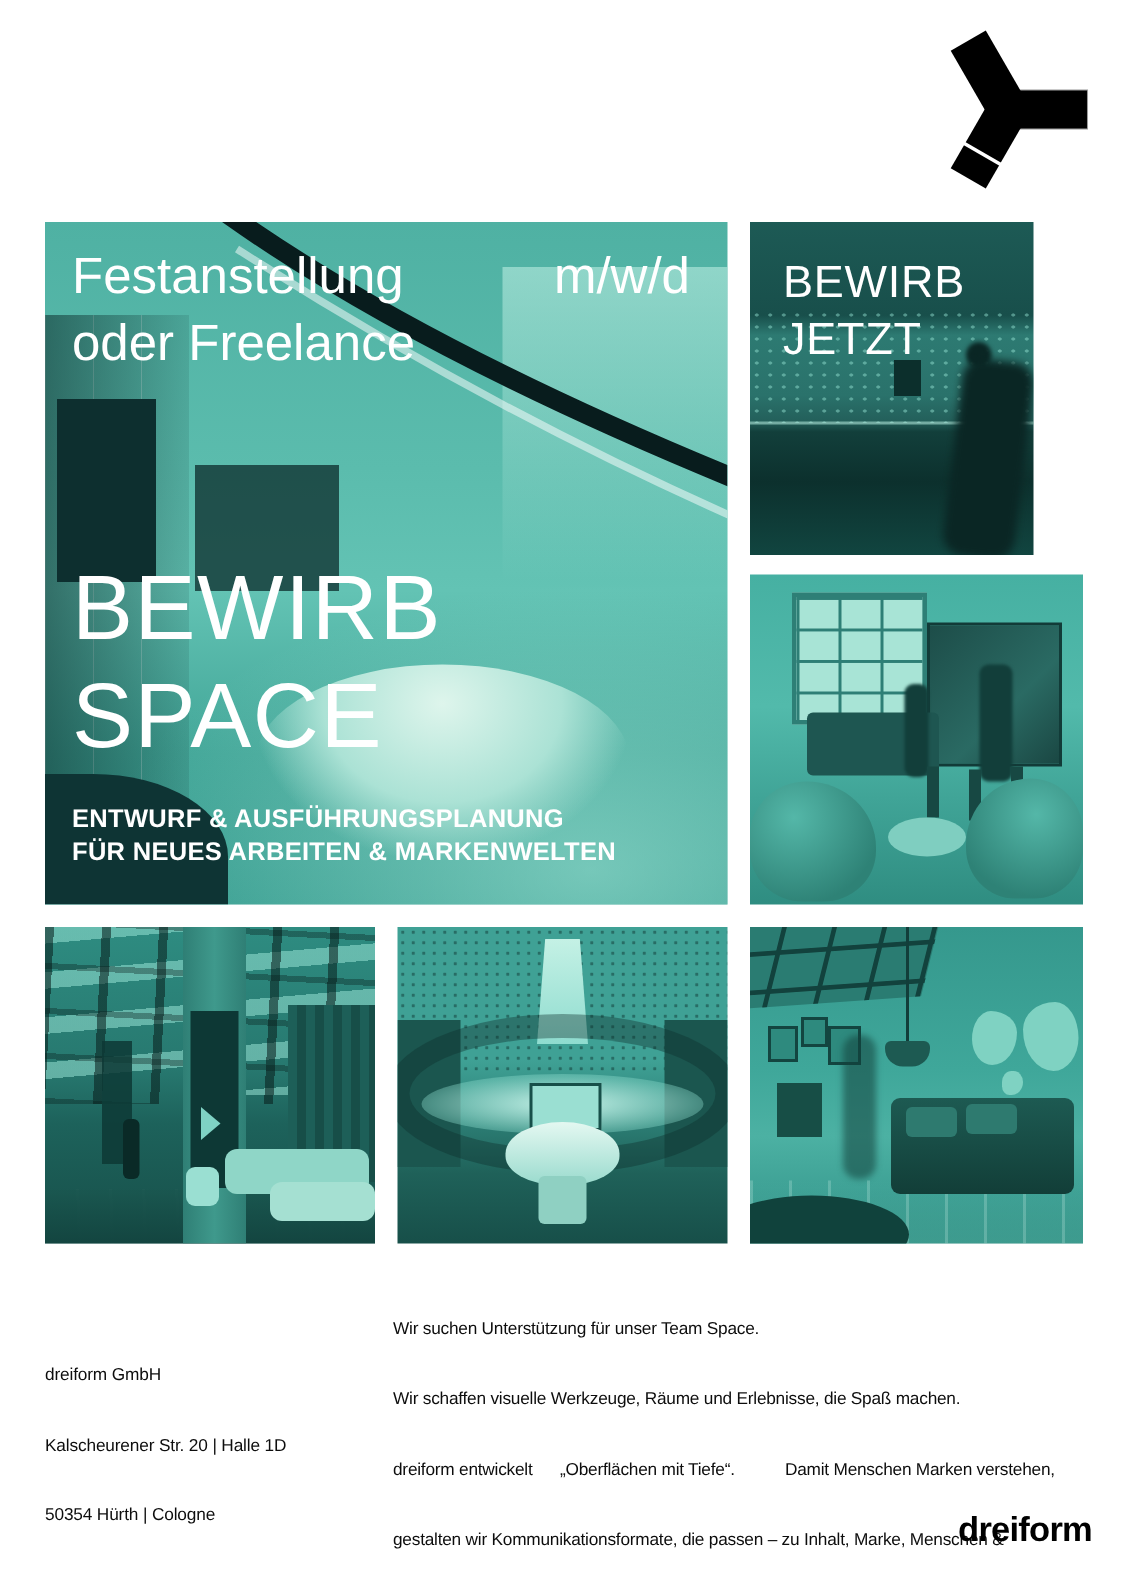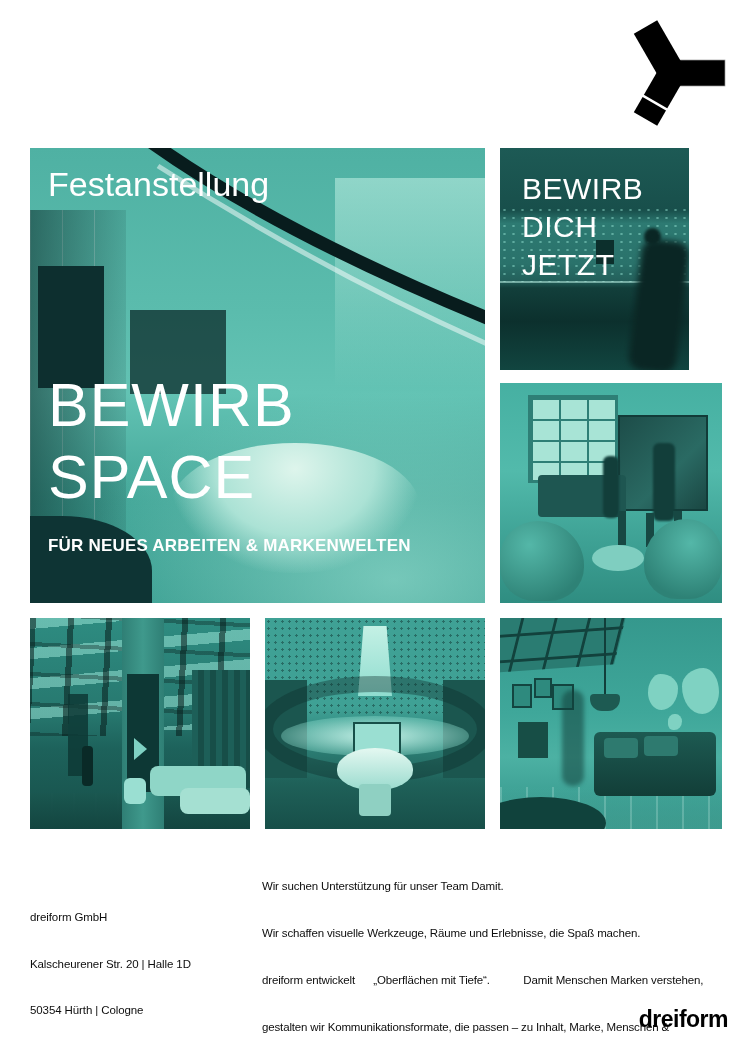--- a/index.html
+++ b/index.html
@@ -175,40 +175,42 @@
     <svg class="abs" width="455" height="455" style="left:0;top:0" aria-hidden="true">
       <path d="M118,-8 C 210,58 330,118 462,172" stroke="#081c1d" stroke-width="13" fill="none"></path>
       <path d="M128,18 C 225,80 335,142 462,198" stroke="rgba(255,255,255,0.5)" stroke-width="5" fill="none"></path>
     </svg>
     <div class="abs pm-desk"></div>
     <div class="abs pm-wedge"></div>
 
     <div class="hero-title">
       <div class="row1">
         <span>Festanstellung</span>
+        <span>m/w/d</span>
       </div>
+      <div>oder Freelance</div>
     </div>
     <div class="hero-heading">
       <div>BEWIRB</div>
       <div>SPACE</div>
     </div>
     <div class="hero-subtitle">
+      <div>ENTWURF &amp; AUSFÜHRUNGSPLANUNG</div>
       <div>FÜR NEUES ARBEITEN &amp; MARKENWELTEN</div>
     </div>
   </div>
 
   <div class="photo p-cta">
     <div class="abs pc-dots"></div>
     <div class="abs pc-rail"></div>
     <div class="abs pc-sign"></div>
     <div class="abs pc-head"></div>
     <div class="abs pc-person"></div>
     <div class="cta-text">
       <div>BEWIRB</div>
-      <div>DICH</div>
       <div>JETZT</div>
     </div>
   </div>
 
   <div class="photo p-meet">
     <div class="abs pt-window"></div>
     <div class="abs pt-board"></div>
     <div class="abs pt-sofa"></div>
     <div class="abs pt-p1"></div>
     <div class="abs pt-p2"></div>
@@ -271,21 +273,21 @@
     <div class="grp">
       <div>dreiform GmbH</div>
       <div>Kalscheurener Str. 20 | Halle 1D</div>
       <div>50354 Hürth | Cologne</div>
     </div>
     
     
   </div>
 
   <div class="bodytext">
-    <div>Wir suchen Unterstützung für unser Team Damit.</div>
+    <div>Wir suchen Unterstützung für unser Team Space.</div>
     <div>Wir schaffen visuelle Werkzeuge, Räume und Erlebnisse, die Spaß machen.</div>
     <div>dreiform entwickelt      „Oberflächen mit Tiefe“.           Damit Menschen Marken verstehen,</div>
     <div>gestalten wir Kommunikationsformate, die passen – zu Inhalt, Marke, Menschen &amp;</div>
     
     
     
     
   </div>
 
   <div class="wordmark">dreiform</div>

